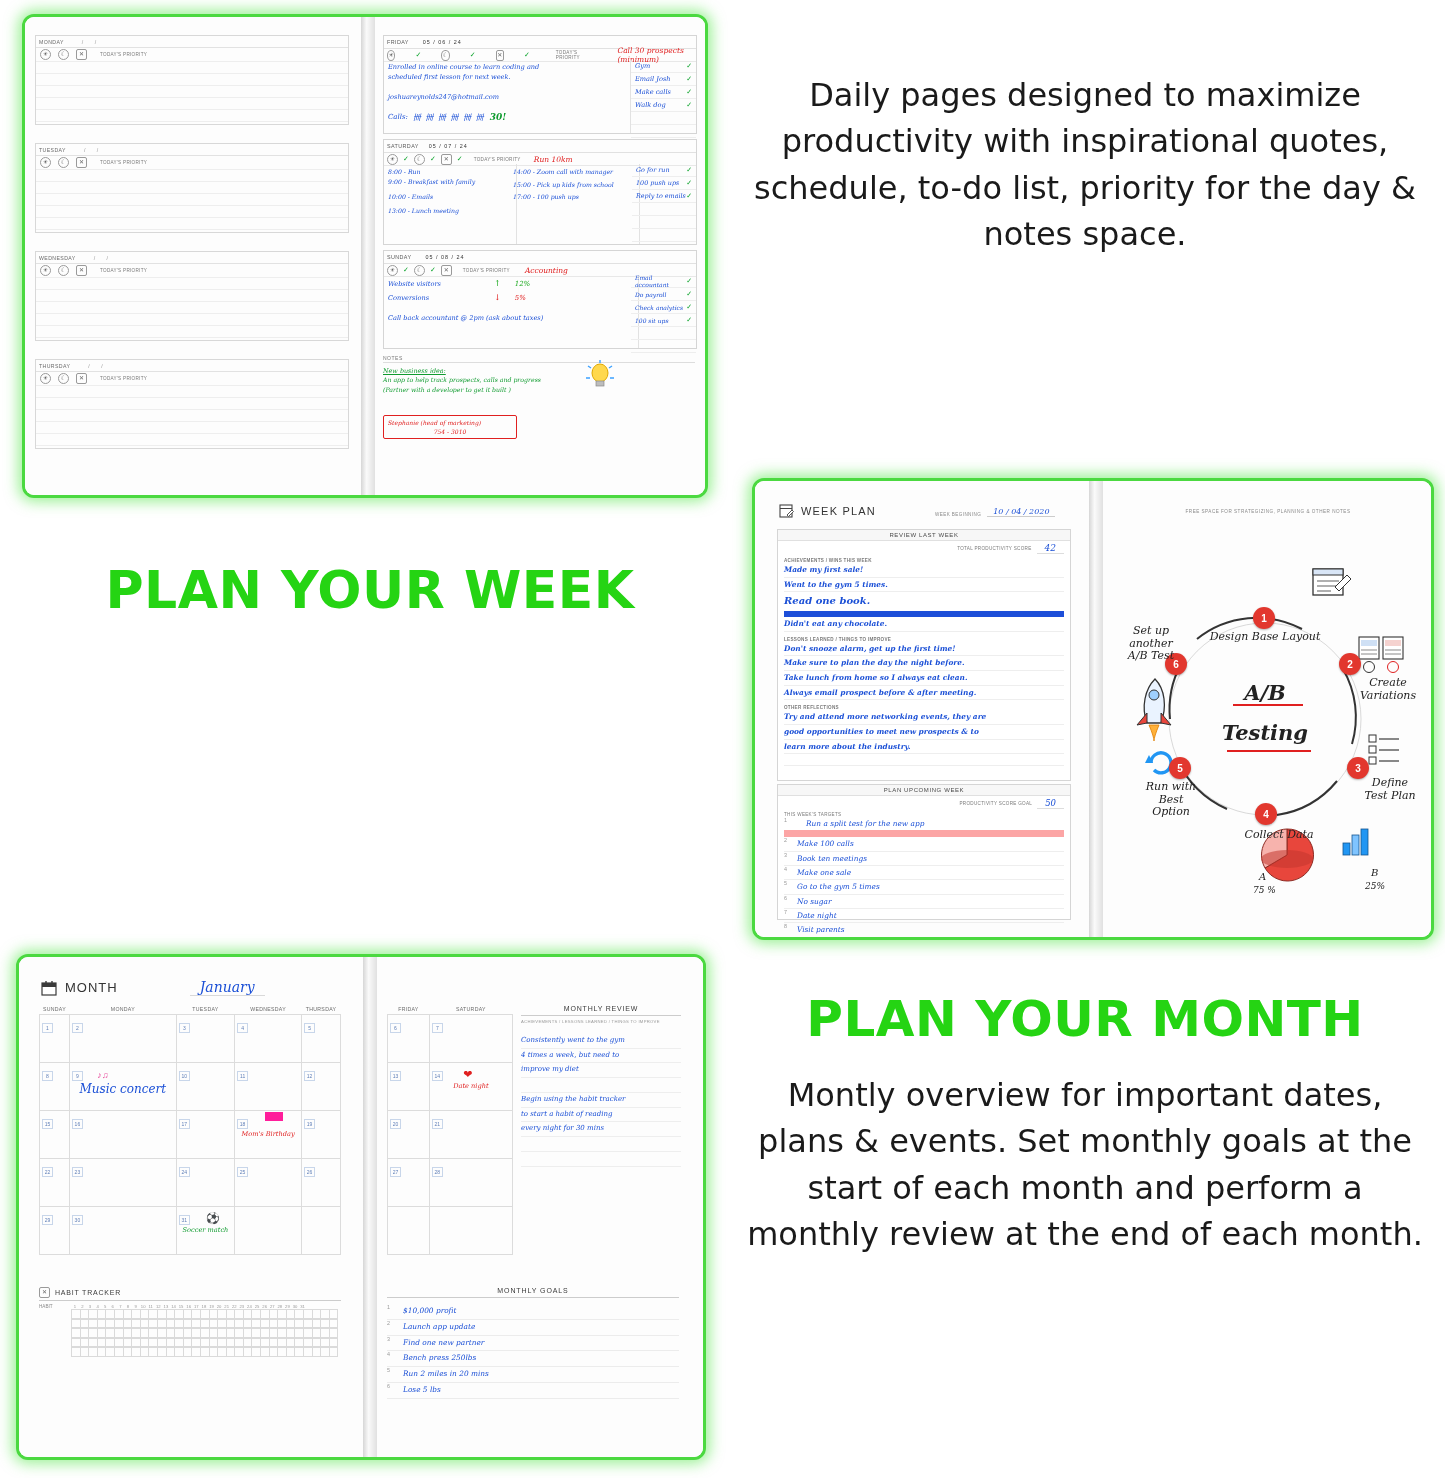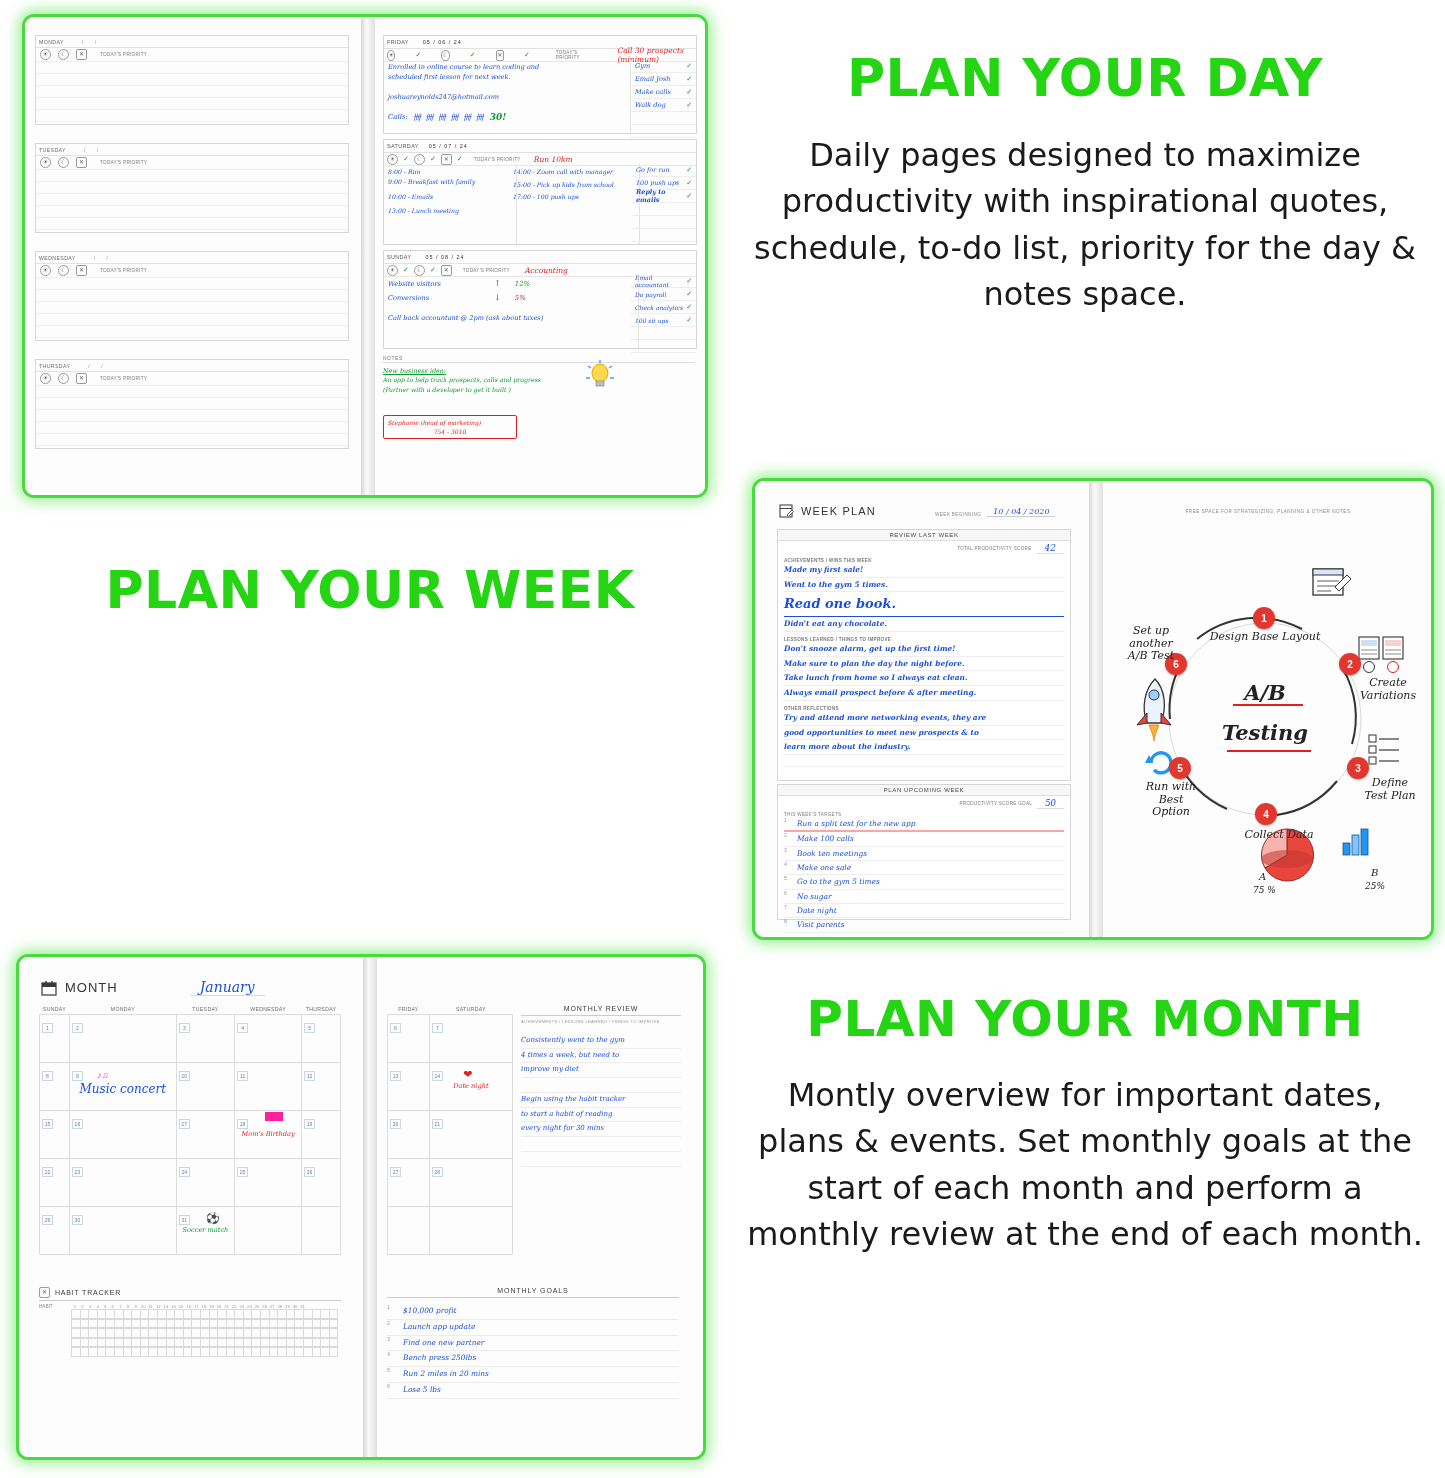--- a/index.html
+++ b/index.html
@@ -235,21 +235,21 @@
     <div style="position:absolute;left:248px;right:0;top:24px;bottom:0;">
       <div style="display:flex;justify-content:space-between;height:12px;border-bottom:1px solid #eee;align-items:center;padding:0 4px;">
         <span class="hw hw-blue" style="font-size:6.4px;">Go for run</span>
         <span class="chk">✓</span>
       </div>
       <div style="display:flex;justify-content:space-between;height:12px;border-bottom:1px solid #eee;align-items:center;padding:0 4px;">
         <span class="hw hw-blue" style="font-size:6.4px;">100 push ups</span>
         <span class="chk">✓</span>
       </div>
       <div style="display:flex;justify-content:space-between;height:12px;border-bottom:1px solid #eee;align-items:center;padding:0 4px;">
-        <span class="hw hw-blue" style="font-size:6.4px;font-weight:bold;">Reply to emails</span>
+        <span class="hw hw-blue" style="font-size:6.4px;">Reply to emails</span>
         <span class="chk">✓</span>
       </div>
       <div style="height:12px;border-bottom:1px solid #eee;"></div>
       <div style="height:12px;border-bottom:1px solid #eee;"></div>
       <div style="height:12px;border-bottom:1px solid #eee;"></div>
     </div>
   </div>
 
   <div class="rp-sec" style="top:233px;left:358px;width:312px;height:97px;">
     <div class="rp-hdr">
@@ -315,21 +315,20 @@
       <line x1="31" y1="19" x2="27" y2="19" stroke="#3aa0ff" stroke-width="1.4"></line>
     </svg>
     <div style="border:1.4px solid #e02020;border-radius:2px;width:124px;margin-top:20px;padding:3px 4px;">
       <div class="hw hw-red" style="font-size:6px;">Stephanie (head of marketing)</div>
       <div class="hw hw-red" style="font-size:6px;text-align:center;margin-top:2px;">754 - 3010</div>
     </div>
   </div>
 </div>
 
 <div class="panel" style="left:740px;top:48px;width:690px;">
-  <div class="headline" style="font-size:52px;text-align:center;">PLAN YOUR DAY</div>
   <div class="para" style="font-size:32px;line-height:1.45;text-align:center;margin-top:24px;">Daily pages designed to maximize productivity with inspirational quotes, schedule, to-do list, priority for the day &amp; notes space.</div>
 </div>
 
 <div class="panel" style="left:20px;top:560px;width:700px;">
   <div class="headline" style="font-size:52px;text-align:center;">PLAN YOUR WEEK</div>
 </div>
 
 <div class="spread" style="left:752px;top:478px;width:676px;height:456px;">
   <div class="page" style="left:0;width:334px;"></div>
   <div class="gutter" style="left:334px;"></div>
@@ -352,21 +351,21 @@
   <div class="wk-box" style="top:48px;left:22px;width:292px;height:250px;">
     <div class="wk-title">REVIEW LAST WEEK</div>
     <div style="display:flex;justify-content:flex-end;align-items:center;gap:5px;padding:2px 6px 0 0;">
       <span class="wk-sub">TOTAL PRODUCTIVITY SCORE</span>
       <span class="hw hw-blue" style="font-size:9px;border-bottom:1px solid #ddd;padding:0 8px;">42</span>
     </div>
     <div style="padding:4px 6px 0 6px;font-weight:bold;">
       <div class="wk-sub">ACHIEVEMENTS / WINS THIS WEEK</div>
       <div class="hw hw-blue" style="font-size:7.4px;line-height:1.85;border-bottom:1px solid #eee;">Made my first sale!</div>
       <div class="hw hw-blue" style="font-size:7.4px;line-height:1.85;border-bottom:1px solid #eee;">Went to the gym 5 times.</div>
-      <div class="hw hw-blue" style="font-size:13px;line-height:1.85;border-bottom:1px solid #1d4ed8;">Read one book.</div>
+      <div class="hw hw-blue" style="font-size:10px;line-height:1.85;border-bottom:6px solid #1d4ed8;">Read one book.</div>
       <div class="hw hw-blue" style="font-size:7.4px;line-height:1.85;border-bottom:1px solid #eee;">Didn't eat any chocolate.</div>
 
       <div class="wk-sub" style="margin-top:5px;">LESSONS LEARNED / THINGS TO IMPROVE</div>
       <div class="hw hw-blue" style="font-size:7.4px;line-height:1.85;border-bottom:1px solid #eee;">Don't snooze alarm, get up the first time!</div>
       <div class="hw hw-blue" style="font-size:7.4px;line-height:1.85;border-bottom:1px solid #eee;">Make sure to plan the day the night before.</div>
       <div class="hw hw-blue" style="font-size:7.4px;line-height:1.85;border-bottom:1px solid #eee;">Take lunch from home so I always eat clean.</div>
       <div class="hw hw-blue" style="font-size:7.4px;line-height:1.85;border-bottom:1px solid #eee;">Always email prospect before &amp; after meeting.</div>
 
       <div class="wk-sub" style="margin-top:5px;">OTHER REFLECTIONS</div>
       <div class="hw hw-blue" style="font-size:7.4px;line-height:1.85;border-bottom:1px solid #eee;">Try and attend more networking events, they are</div>
@@ -377,21 +376,21 @@
   </div>
 
   <div class="wk-box" style="top:303px;left:22px;width:292px;height:134px;">
     <div class="wk-title">PLAN UPCOMING WEEK</div>
     <div style="display:flex;justify-content:flex-end;align-items:center;gap:5px;padding:2px 6px 0 0;">
       <span class="wk-sub">PRODUCTIVITY SCORE GOAL</span>
       <span class="hw hw-blue" style="font-size:8.5px;border-bottom:1px solid #ddd;padding:0 8px;">50</span>
     </div>
     <div style="padding:3px 6px 0 6px;">
       <div class="wk-sub">THIS WEEK'S TARGETS</div>
-      <div style="display:flex;gap:5px;border-bottom:2px solid #fca5a5;">
+      <div style="display:flex;gap:14px;border-bottom:7px solid #fca5a5;">
           <span style="font-size:5.4px;color:#9a9a9a;width:8px;">1</span>
           <span class="hw hw-blue" style="font-size:7.4px;line-height:1.8;">Run a split test for the new app</span>
         </div>
       <div style="display:flex;gap:5px;border-bottom:1px solid #eee;">
           <span style="font-size:5.4px;color:#9a9a9a;width:8px;">2</span>
           <span class="hw hw-blue" style="font-size:7.4px;line-height:1.8;">Make 100 calls</span>
         </div>
       <div style="display:flex;gap:5px;border-bottom:1px solid #eee;">
           <span style="font-size:5.4px;color:#9a9a9a;width:8px;">3</span>
           <span class="hw hw-blue" style="font-size:7.4px;line-height:1.8;">Book ten meetings</span>

